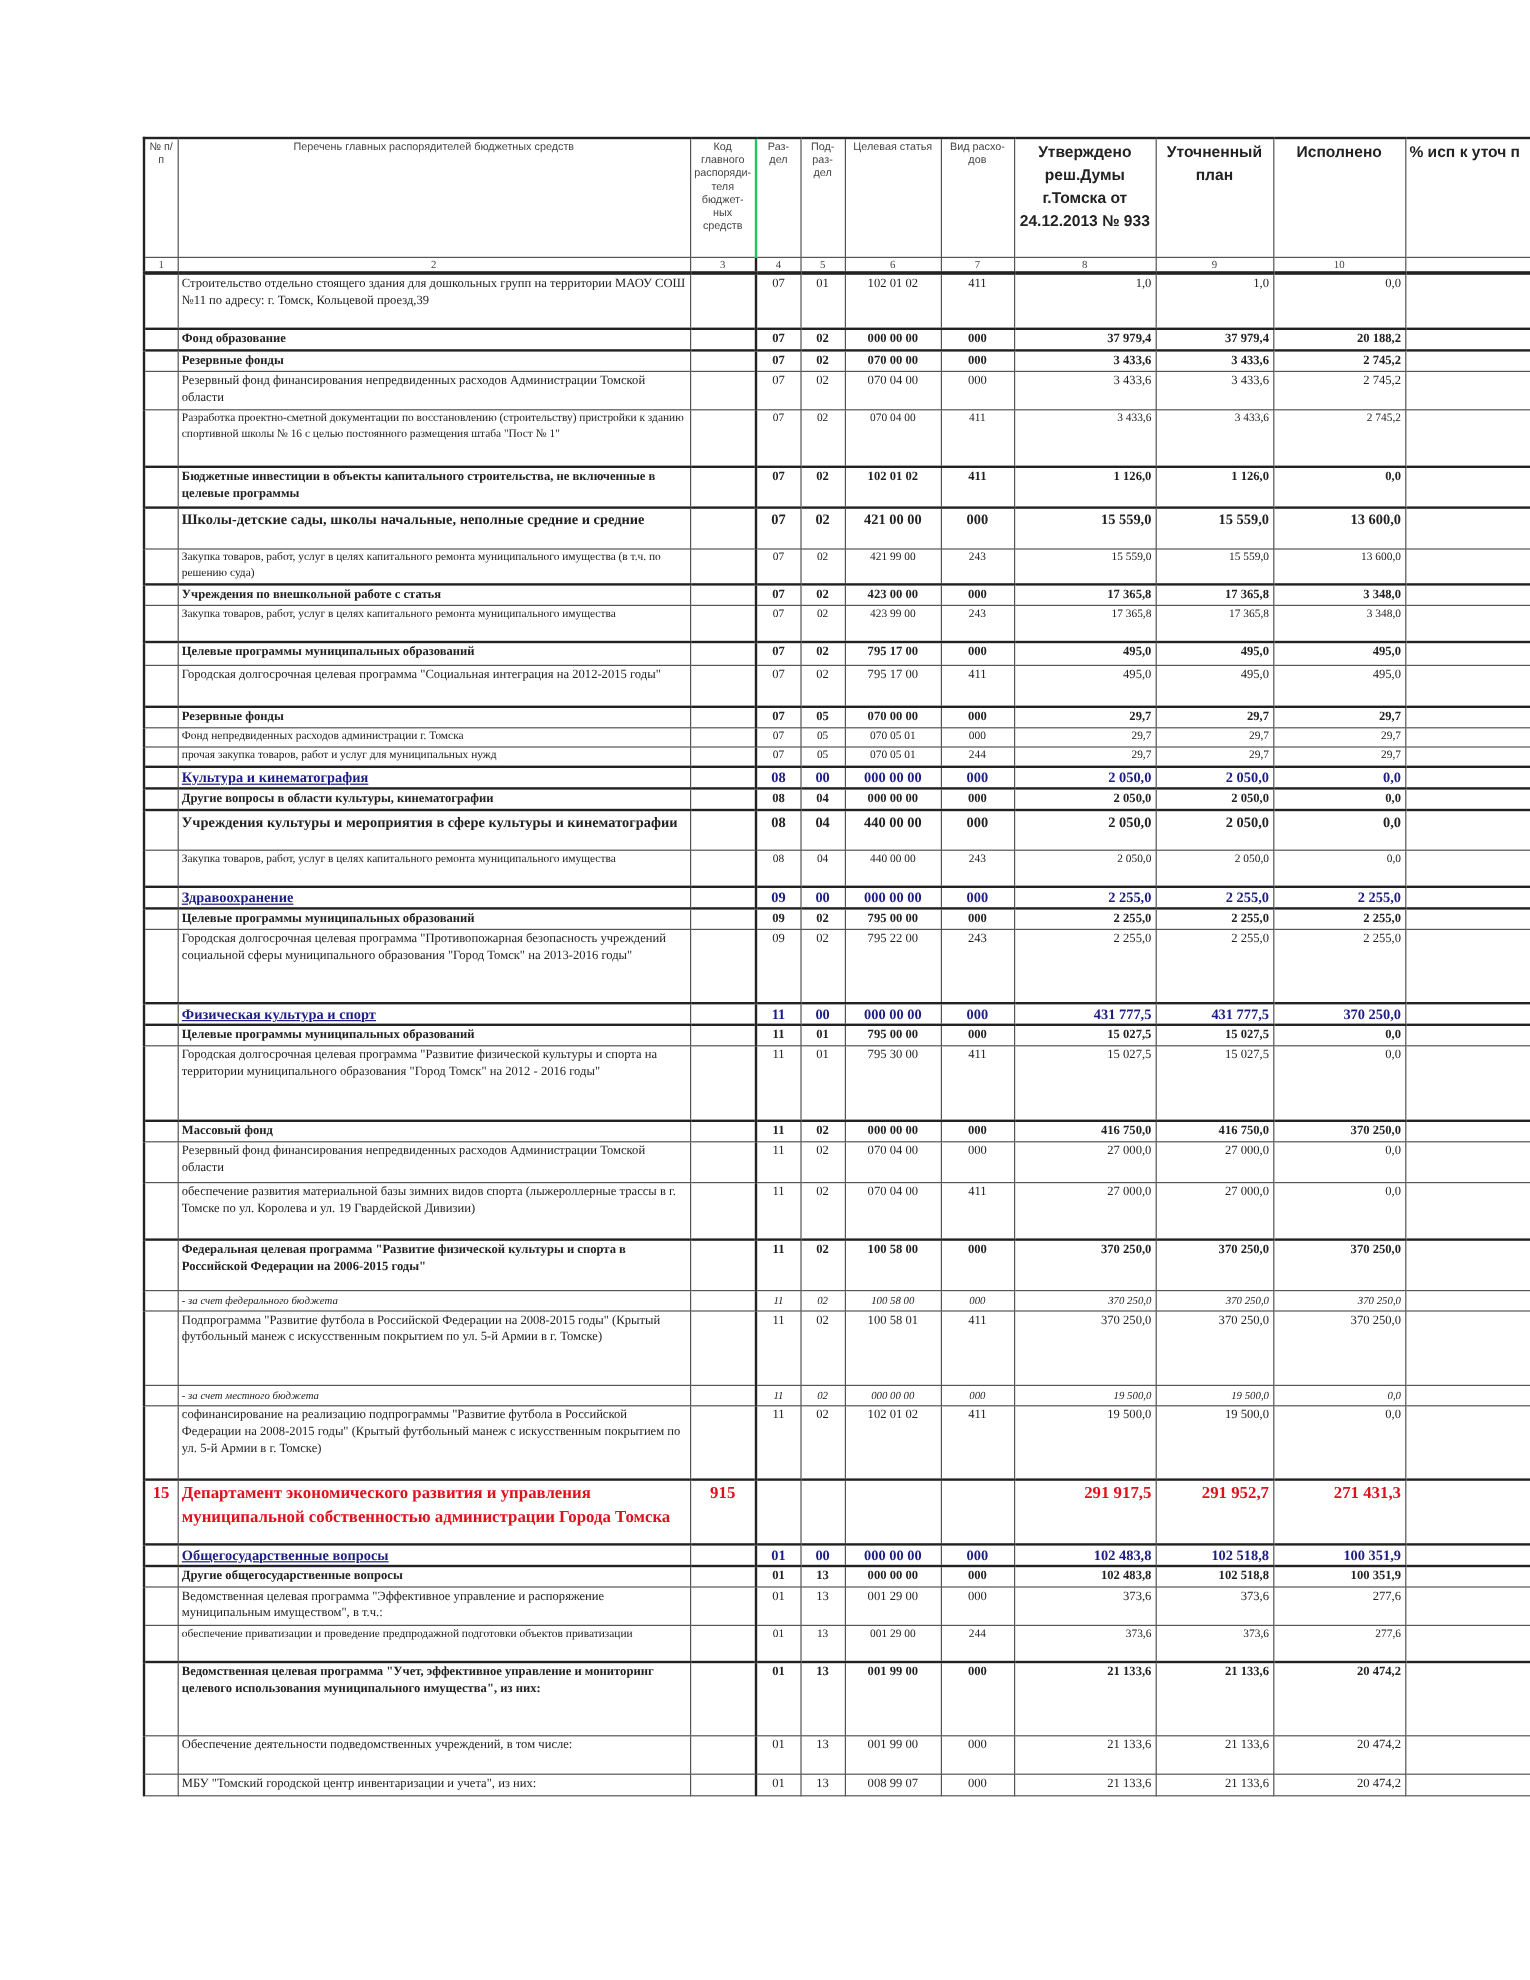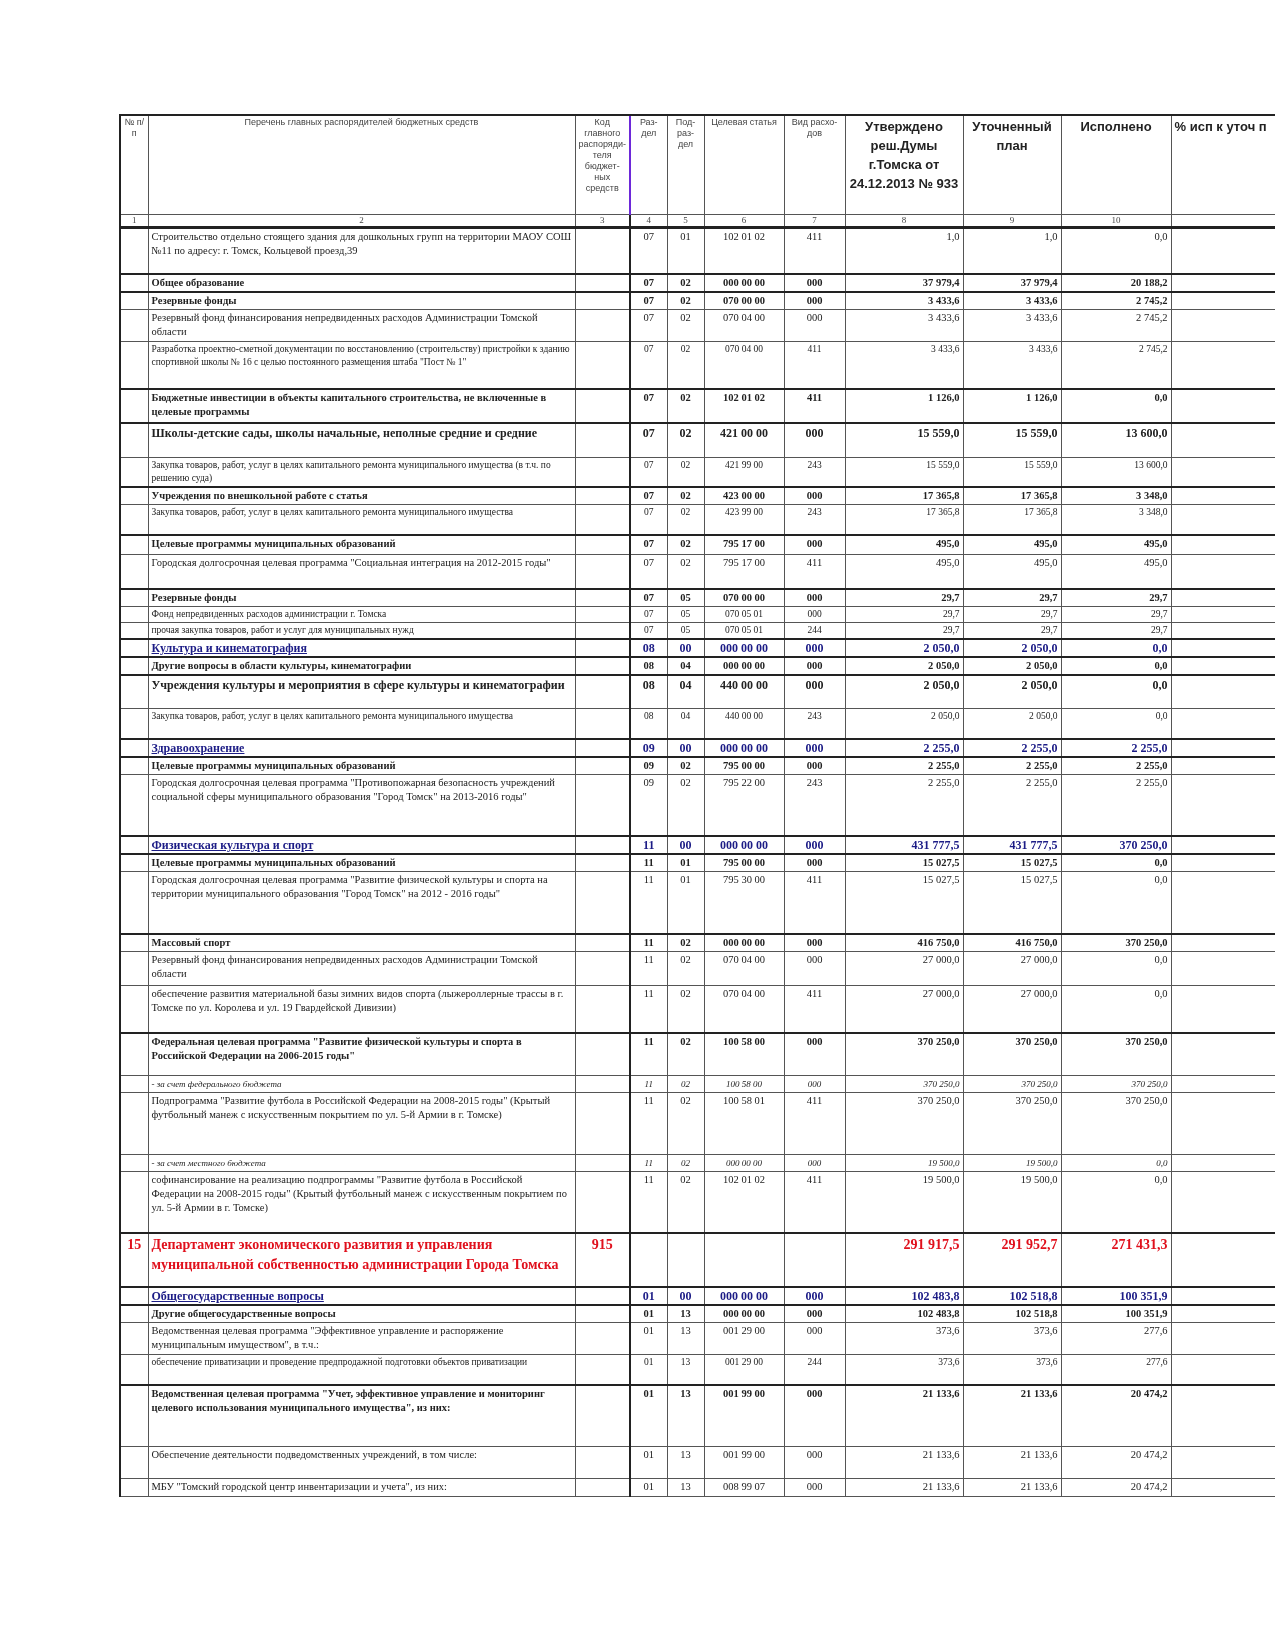--- a/index.html
+++ b/index.html
@@ -43,21 +43,21 @@
         <col class="c8">
         <col class="c9">
         <col class="c10">
         <col class="c11">
     </colgroup>
     <thead>
       <tr class="hdr">
         <th style="border-left:2px solid #222">№ п/п</th>
         <th>Перечень главных распорядителей бюджетных средств</th>
         <th>Код главного распоряди-теля бюджет-ных средств</th>
-        <th style="border-left:2px solid #6d28d9">Раз-дел</th>
+        <th style="border-left:2px solid #22c55e">Раз-дел</th>
         <th>Под-раз-дел</th>
         <th>Целевая статья</th>
         <th>Вид расхо-дов</th>
         <th class="big">Утверждено реш.Думы г.Томска от 24.12.2013 № 933</th>
         <th class="big">Уточненный план</th>
         <th class="big">Исполнено</th>
         <th class="big" style="text-align:left">% исп к уточ п</th>
       </tr>
       <tr class="nums" id="num-row">
           <td style="border-left: 2px solid rgb(34, 34, 34);">1</td>
@@ -82,21 +82,21 @@
           <td class="c">01</td>
           <td class="c">102 01 02</td>
           <td class="c">411</td>
           <td class="r">1,0</td>
           <td class="r">1,0</td>
           <td class="r">0,0</td>
           <td></td>
         </tr>
         <tr class="bold thick" style="height: 16px;">
           <td class="c first"></td>
-          <td class="name">Общее образование</td>
+          <td class="name">Фонд образование</td>
           <td class="c"></td>
           <td class="c" style="border-left: 2px solid rgb(34, 34, 34);">07</td>
           <td class="c">02</td>
           <td class="c">000 00 00</td>
           <td class="c">000</td>
           <td class="r">37 979,4</td>
           <td class="r">37 979,4</td>
           <td class="r">20 188,2</td>
           <td></td>
         </tr>
@@ -394,21 +394,21 @@
           <td class="c">01</td>
           <td class="c">795 30 00</td>
           <td class="c">411</td>
           <td class="r">15 027,5</td>
           <td class="r">15 027,5</td>
           <td class="r">0,0</td>
           <td></td>
         </tr>
         <tr class="bold thick" style="height: 16px;">
           <td class="c first"></td>
-          <td class="name">Массовый спорт</td>
+          <td class="name">Массовый фонд</td>
           <td class="c"></td>
           <td class="c" style="border-left: 2px solid rgb(34, 34, 34);">11</td>
           <td class="c">02</td>
           <td class="c">000 00 00</td>
           <td class="c">000</td>
           <td class="r">416 750,0</td>
           <td class="r">416 750,0</td>
           <td class="r">370 250,0</td>
           <td></td>
         </tr>

